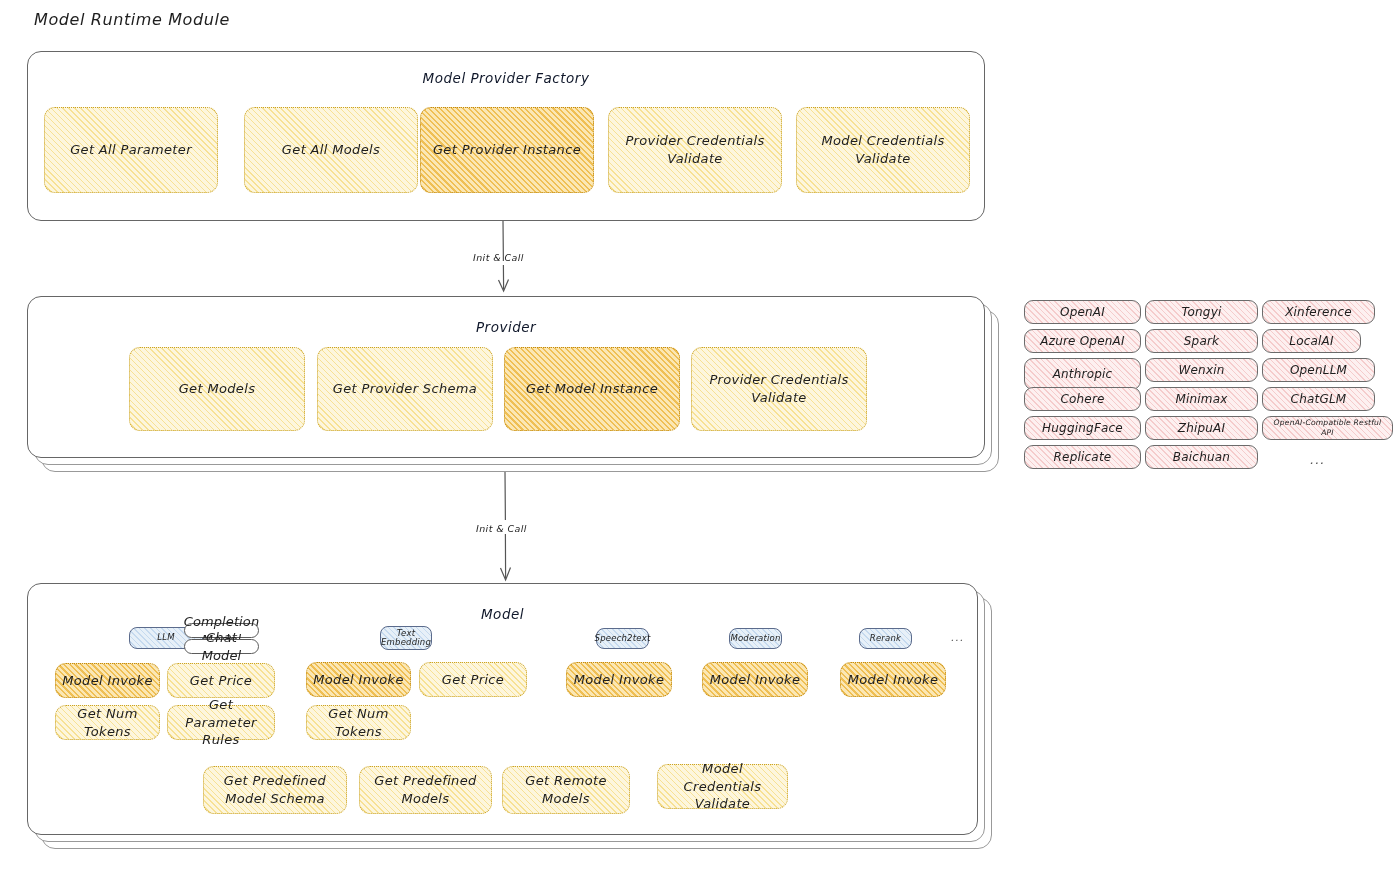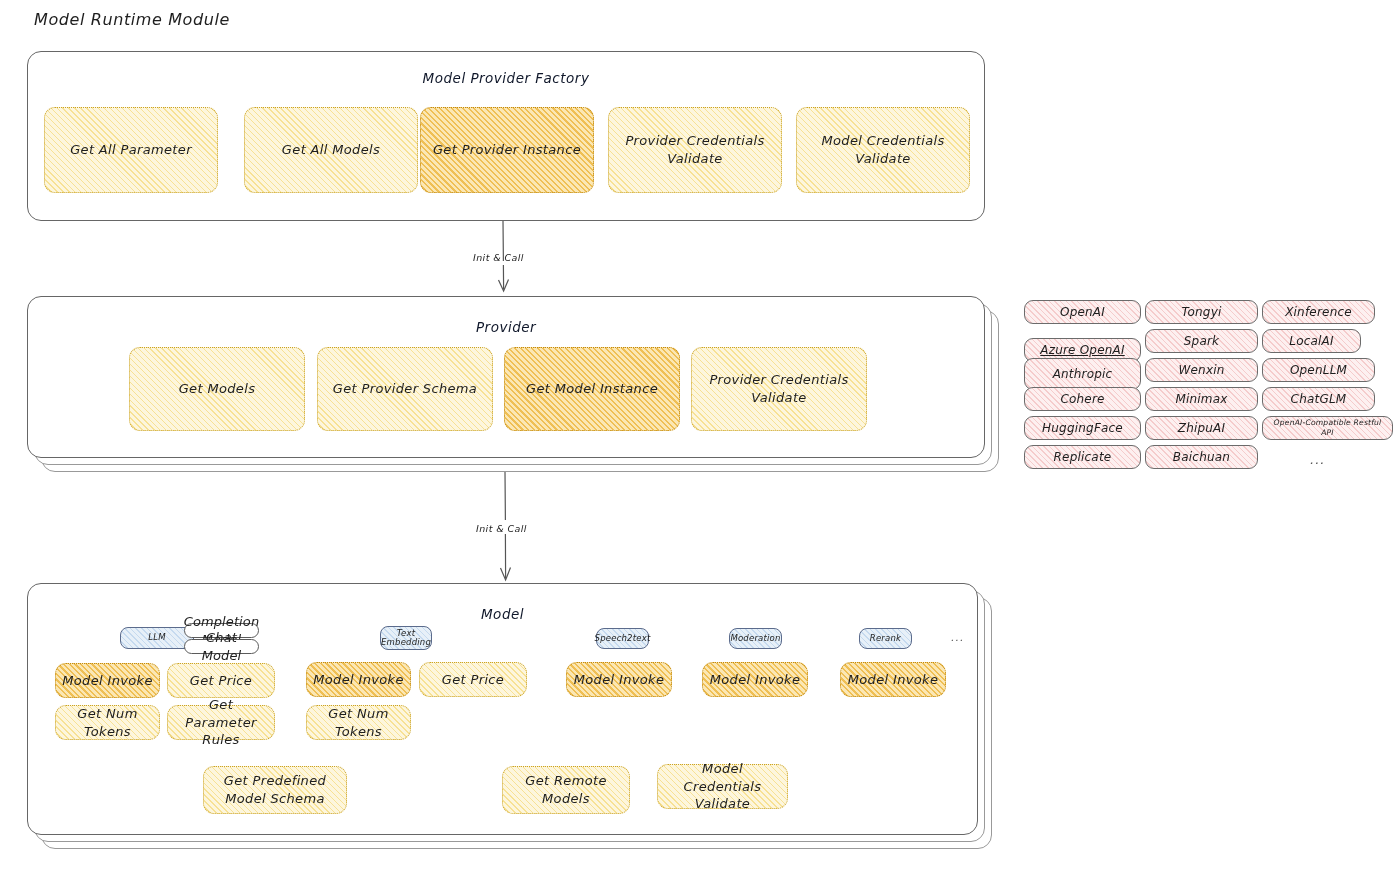--- a/index.html
+++ b/index.html
@@ -174,21 +174,21 @@
   <div class="container" style="left:27px; top:296px; width:958px; height:162px;">
     <div class="container-title hand" style="top:22px;">Provider</div>
   </div>
 
   <div class="node fill-yellow hand" style="left:129px; top:347px; width:176px; height:84px;">Get Models</div>
   <div class="node fill-yellow hand" style="left:317px; top:347px; width:176px; height:84px;">Get Provider Schema</div>
   <div class="node fill-amber hand" style="left:504px; top:347px; width:176px; height:84px;">Get Model Instance</div>
   <div class="node fill-yellow hand" style="left:691px; top:347px; width:176px; height:84px;">Provider Credentials Validate</div>
 
   <div class="node fill-pink hand" style="left:1024px; top:300px; width:117px; height:24px;">OpenAI</div>
-  <div class="node fill-pink hand" style="left:1024px; top:338px; width:117px; height:24px;text-decoration:underline;">Azure OpenAI</div>
+  <div class="node fill-pink hand" style="left:1024px; top:329px; width:117px; height:24px;">Azure OpenAI</div>
   <div class="node fill-pink hand" style="left:1024px; top:358px; width:117px; height:32px;">Anthropic</div>
   <div class="node fill-pink hand" style="left:1024px; top:387px; width:117px; height:24px;">Cohere</div>
   <div class="node fill-pink hand" style="left:1024px; top:416px; width:117px; height:24px;">HuggingFace</div>
   <div class="node fill-pink hand" style="left:1024px; top:445px; width:117px; height:24px;">Replicate</div>
 
   <div class="node fill-pink hand" style="left:1145px; top:300px; width:113px; height:24px;">Tongyi</div>
   <div class="node fill-pink hand" style="left:1145px; top:329px; width:113px; height:24px;">Spark</div>
   <div class="node fill-pink hand" style="left:1145px; top:358px; width:113px; height:24px;">Wenxin</div>
   <div class="node fill-pink hand" style="left:1145px; top:387px; width:113px; height:24px;">Minimax</div>
   <div class="node fill-pink hand" style="left:1145px; top:416px; width:113px; height:24px;text-align:center;">ZhipuAI</div>
@@ -206,21 +206,21 @@
     <path d="M4.5 96 L9.6 108 L14.5 95.5" stroke="#555" stroke-width="1.2" fill="none"></path>
   </svg>
   <div class="arrow-label hand" style="left:476px; top:523px;">Init &amp; Call</div>
 
   <div class="stack-layer" style="left:41px; top:597px; width:951px; height:252px;"></div>
   <div class="stack-layer" style="left:34px; top:590px; width:951px; height:252px;"></div>
   <div class="container" style="left:27px; top:583px; width:951px; height:252px;">
     <div class="container-title hand" style="top:22px;">Model</div>
   </div>
 
-  <div class="node fill-blue hand" style="left:120px; top:627px; width:74px; height:22px;">LLM</div>
+  <div class="node fill-blue hand" style="left:129px; top:627px; width:74px; height:22px;">LLM</div>
   <div class="node fill-white hand" style="left:184px; top:623px; width:75px; height:15px;">Completion Model</div>
   <div class="node fill-white hand" style="left:184px; top:639px; width:75px; height:15px;">Chat Model</div>
 
   <div class="node fill-amber hand" style="left:55px; top:663px; width:105px; height:35px;">Model Invoke</div>
   <div class="node fill-yellow hand" style="left:167px; top:663px; width:108px; height:35px;">Get Price</div>
   <div class="node fill-yellow hand" style="left:55px; top:705px; width:105px; height:35px;">Get Num Tokens</div>
   <div class="node fill-yellow hand" style="left:167px; top:705px; width:108px; height:35px;">Get Parameter Rules</div>
 
   <div class="node fill-blue hand" style="left:380px; top:626px; width:52px; height:24px; line-height:1.05;">Text Embedding</div>
 
@@ -233,16 +233,17 @@
 
   <div class="node fill-blue hand" style="left:729px; top:628px; width:53px; height:21px;">Moderation</div>
   <div class="node fill-amber hand" style="left:702px; top:662px; width:106px; height:35px;">Model Invoke</div>
 
   <div class="node fill-blue hand" style="left:859px; top:628px; width:53px; height:21px;">Rerank</div>
   <div class="node fill-amber hand" style="left:840px; top:662px; width:106px; height:35px;">Model Invoke</div>
 
   <div class="ellipsis hand" style="left:951px; top:631px; font-size:11px;">...</div>
 
   <div class="node fill-yellow hand" style="left:203px; top:766px; width:144px; height:48px;">Get Predefined Model Schema</div>
+  <div class="node fill-yellow hand" style="left:359px; top:766px; width:133px; height:48px;">Get Predefined Models</div>
   <div class="node fill-yellow hand" style="left:502px; top:766px; width:128px; height:48px;">Get Remote Models</div>
   <div class="node fill-yellow hand" style="left:657px; top:764px; width:131px; height:45px;">Model Credentials Validate</div>
 
 </div>
 
 </body></html>

